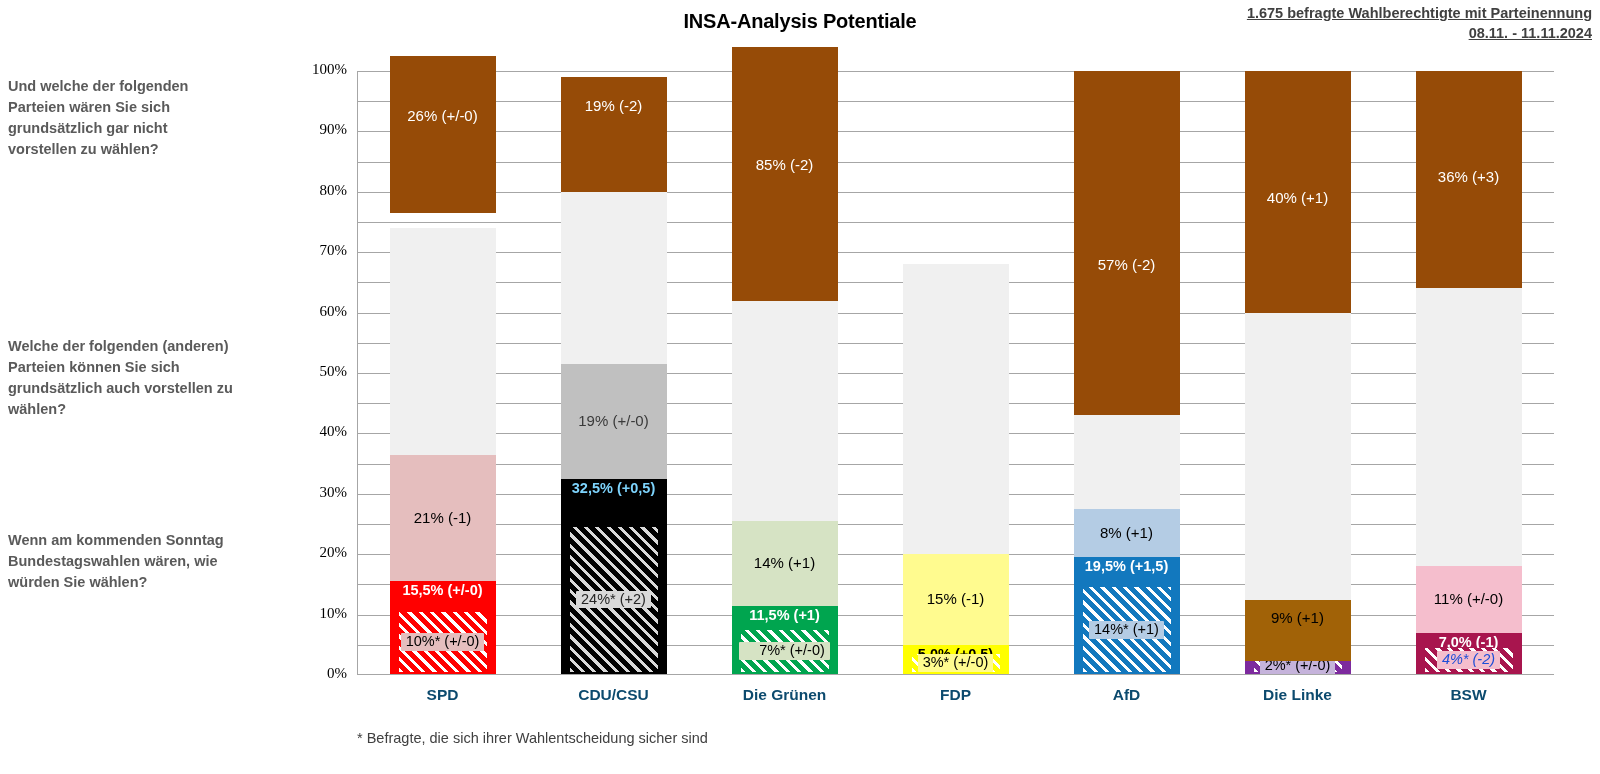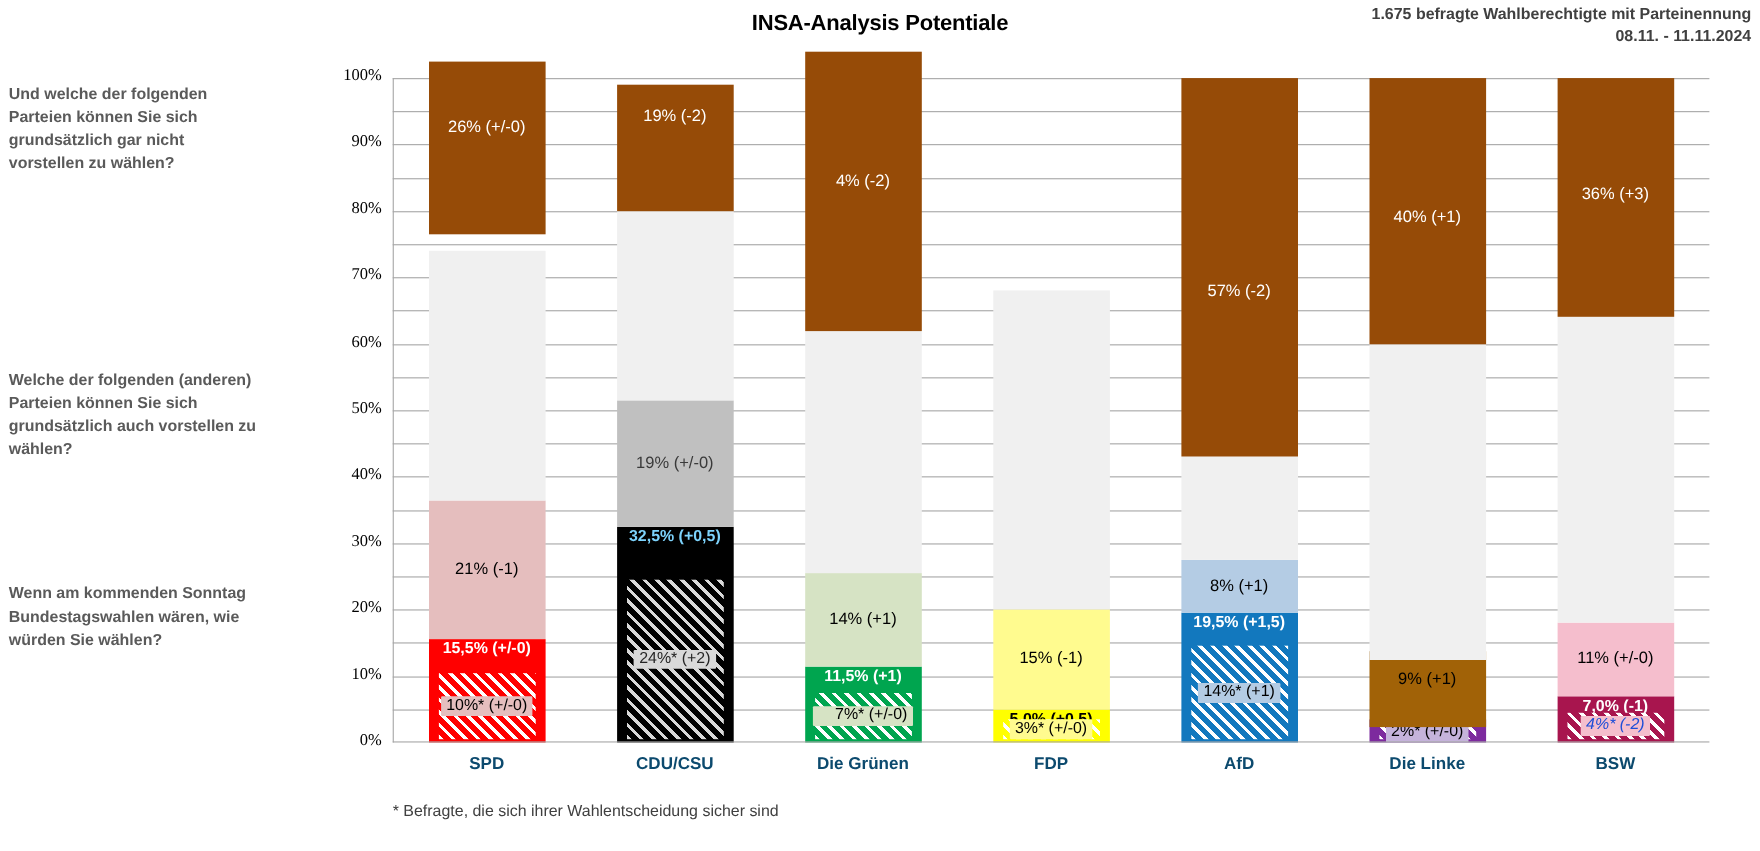--- a/index.html
+++ b/index.html
@@ -16,20 +16,21 @@
     position:absolute;left:0;top:10px;width:1600px;
     text-align:center;
     font-size:20px;font-weight:bold;color:#000;
     letter-spacing:-0.2px;
   }
   #survey-meta{
     position:absolute;right:8px;top:4px;width:520px;
     text-align:right;
     font-size:14.5px;font-weight:bold;color:#404040;
     line-height:1.35;
+    text-decoration:underline;
   }
   #survey-meta div{white-space:nowrap;}
 
   
   .question{
     position:absolute;left:8px;width:230px;
     font-size:14.5px;font-weight:bold;color:#5a5a5a;
     line-height:1.44;
   }
   #question-0{top:76px;}
@@ -107,21 +108,21 @@
 </head>
 <body>
 
 <div id="chart-title">INSA-Analysis Potentiale</div>
 
 <div id="survey-meta">
   <div>1.675 befragte Wahlberechtigte mit Parteinennung</div>
   <div>08.11. - 11.11.2024</div>
 </div>
 
-<div class="question" id="question-0">Und welche der folgenden Parteien können Sie sich grundsätzlich gar nicht vorstellen zu wählen?</div>
+<div class="question" id="question-0">Und welche der folgenden Parteien wären Sie sich grundsätzlich gar nicht vorstellen zu wählen?</div>
 <div class="question" id="question-1">Welche der folgenden (anderen) Parteien können Sie sich grundsätzlich auch vorstellen zu wählen?</div>
 <div class="question" id="question-2">Wenn am kommenden Sonntag Bundestagswahlen wären, wie würden Sie wählen?</div>
 
 <div id="plot">
   <div id="axis-left"></div>
   <div id="gridlines">
       <div class="gridline" style="top: 573.8px;"></div>
       <div class="gridline" style="top: 543.6px;"></div>
       <div class="gridline" style="top: 513.4px;"></div>
       <div class="gridline" style="top: 483.2px;"></div>
@@ -178,21 +179,21 @@
           <span class="seglabel bold" style="color: rgb(255, 255, 255); margin-top: 2px;">11,5% (+1)</span>
         </div>
         <div class="hatchbox" style="bottom: 3px; height: 42.28px; background: repeating-linear-gradient(45deg, rgb(255, 255, 255) 0px, rgb(255, 255, 255) 3px, rgb(0, 165, 79) 3px, rgb(0, 165, 79) 8px);">
           <span class="seglabel" style="background: rgb(214, 227, 196); color: rgb(0, 0, 0); padding-left: 20px;">7%* (+/-0)</span>
         </div>
         <div class="seg" style="bottom: 69.46px; height: 84.56px; background: rgb(214, 227, 196);">
           <span class="seglabel" style="color: rgb(0, 0, 0); font-size: 15px; transform: translateY(0px);">14% (+1)</span>
         </div>
         <div class="seg" style="bottom: 154.02px; height: 220.46px; background: rgb(240, 240, 240);"></div>
         <div class="seg" style="bottom: 374.48px; height: 253.68px; background: rgb(150, 75, 7);">
-          <span class="seglabel" style="color: rgb(255, 255, 255); font-size: 15px; transform: translateY(-8px);">4% (-2)</span>
+          <span class="seglabel" style="color: rgb(255, 255, 255); font-size: 15px; transform: translateY(-8px);">85% (-2)</span>
         </div>
       </div>
       <div class="bar" style="left: 545.5px;">
         <div class="seg" style="bottom: 0px; height: 30.2px; background: rgb(255, 255, 0); align-items: flex-start;">
           <span class="seglabel bold" style="color: rgb(0, 0, 0); margin-top: 2px;">5,0% (+0,5)</span>
         </div>
         <div class="hatchbox" style="bottom: 3px; height: 18.12px; background: repeating-linear-gradient(45deg, rgb(255, 255, 255) 0px, rgb(255, 255, 255) 3px, rgb(255, 255, 0) 3px, rgb(255, 255, 0) 8px);">
           <span class="seglabel" style="background: rgb(255, 251, 143); color: rgb(0, 0, 0);">3%* (+/-0)</span>
         </div>
         <div class="seg" style="bottom: 30.2px; height: 90.6px; background: rgb(255, 251, 143);">

